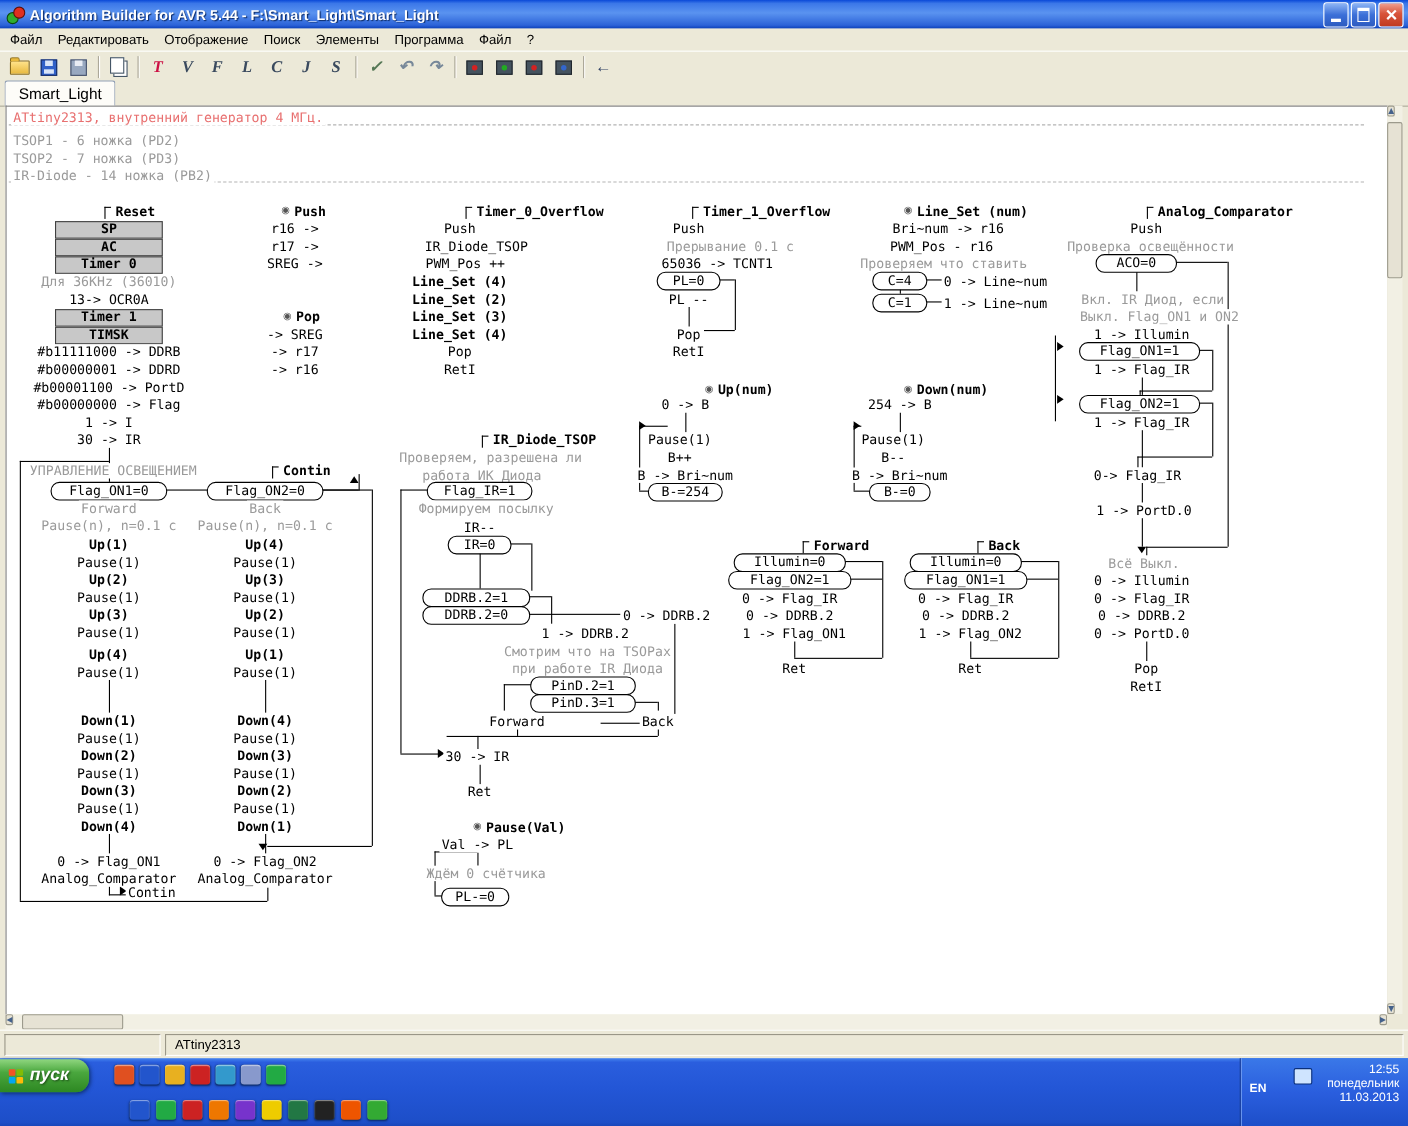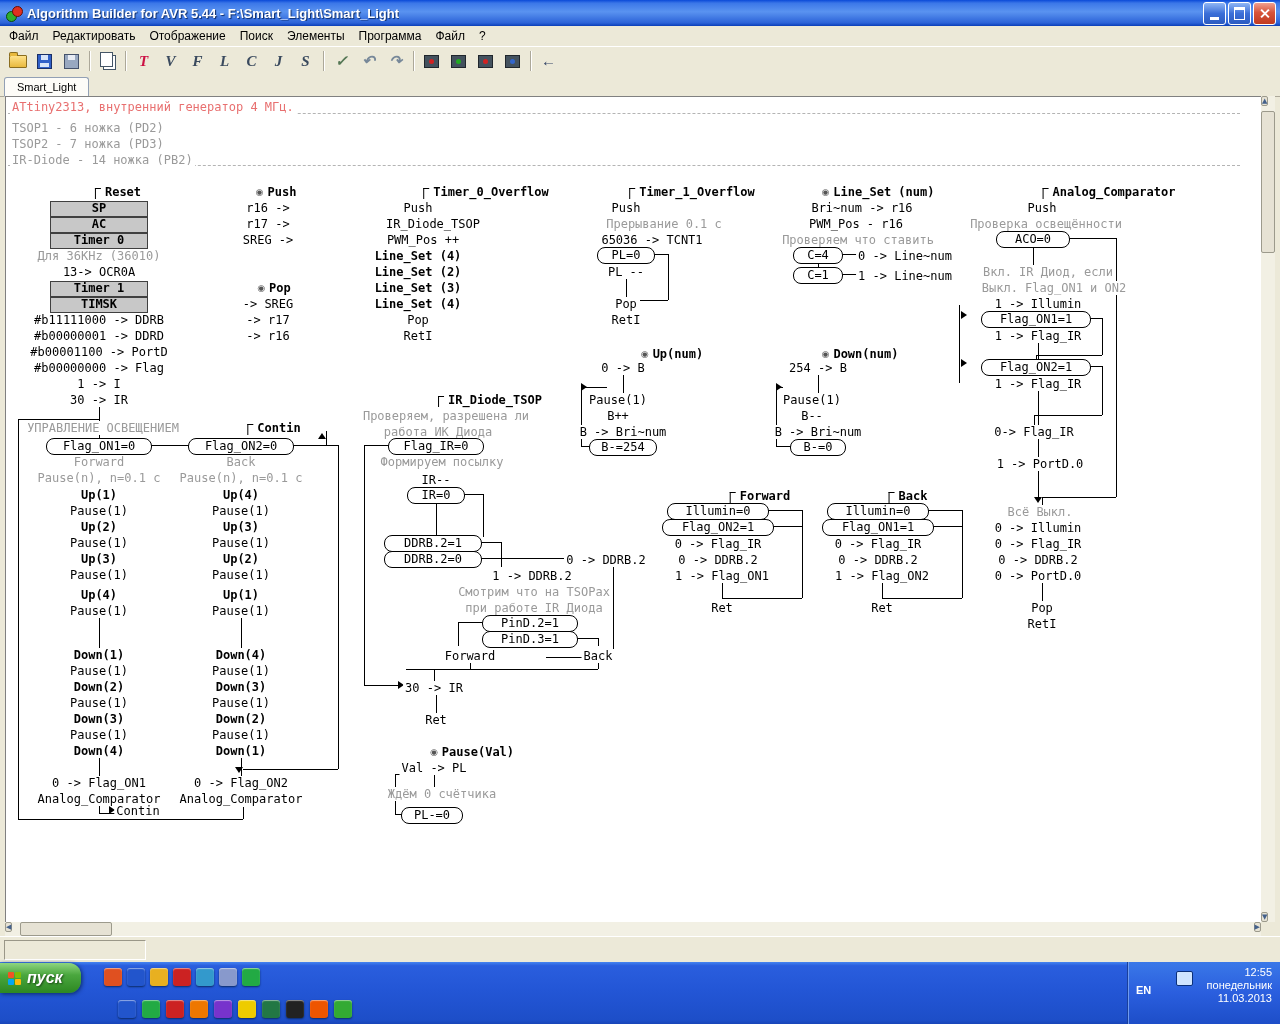--- a/index.html
+++ b/index.html
@@ -41,21 +41,21 @@
   .ic-save{width:13px;height:13px;background:#3060c8;border:1px solid #1a2f66;position:relative}
   .ic-save::before{content:"";position:absolute;left:3px;top:0;width:7px;height:5px;background:#d8e4f8}
   .ic-save::after{content:"";position:absolute;left:2px;bottom:1px;width:9px;height:4px;background:#d8e4f8}
   .ic-save2{width:13px;height:13px;background:#98a8c0;border:1px solid #45526b;position:relative}
   .ic-save2::before{content:"";position:absolute;left:3px;top:0;width:7px;height:5px;background:#e8ecf4}
   .ic-copy{width:11px;height:13px;background:#fff;border:1px solid #445566;box-shadow:3px 3px 0 -1px #fff,3px 3px 0 0 #445566;margin-right:3px;margin-bottom:3px}
   .ic-chip{width:13px;height:11px;background:#44525e;border:1px solid #20262c;display:flex;align-items:center;justify-content:center}
   .chipdot{width:5px;height:5px;border-radius:50%;display:block}
 
   #tabstrip{position:absolute;top:74px;left:0;right:0;height:22px;background:#ece9d8;border-bottom:1px solid #aca899}
-  .tab{position:absolute;left:4px;bottom:-1px;padding:3px 12px;background:#fdfcf8;border:1px solid #92a0b5;border-bottom:1px solid #fdfcf8;border-radius:3px 3px 0 0;font-size:11px}
+  .tab{position:absolute;left:4px;bottom:-1px;padding:3px 12px;background:#fdfcf8;border:1px solid #92a0b5;border-bottom:1px solid #fdfcf8;border-radius:3px 3px 0 0;font-size:14px}
 
   
   #canvas-wrap{position:absolute;left:5px;top:96px;width:1270px;height:840px}
   #canvas{position:absolute;left:0;top:0;width:1255px;height:826px;background:#fff;
     border:1px solid #808080;border-right-color:#d4d0c8;border-bottom-color:#d4d0c8;overflow:hidden}
   #vscroll{position:absolute;right:0;top:0;width:14px;height:826px;background:#f2f0e4}
   #hscroll{position:absolute;left:0;top:826px;width:1256px;height:14px;background:#f2f0e4}
   #scorner{position:absolute;right:0;top:826px;width:14px;height:14px;background:#ece9d8}
   .sbtn,.sthumb{position:absolute;background:#e6e2d4;border:1px solid #9c9a8c;border-radius:2px;
     display:flex;align-items:center;justify-content:center;font-size:7px;color:#44618b;font-family:"DejaVu Sans",sans-serif}
@@ -497,21 +497,21 @@
         <div class="nd text ctr" style="top: 440px; left: 872px;">0 -&gt; Flag_IR</div>
         <div class="nd text ctr" style="top: 456px; left: 872px;">0 -&gt; DDRB.2</div>
         <div class="nd text ctr" style="top: 472px; left: 876px;">1 -&gt; Flag_ON2</div>
         <div class="nd text ctr" style="top: 504px; left: 876px;">Ret</div>
         <div class="nd title ctr" style="top: 296px; left: 484px;">
           <span class="tmark"></span>
           <span>IR_Diode_TSOP</span>
         </div>
         <div class="nd gray ctr" style="top: 312px; left: 440px;">Проверяем, разрешена ли</div>
         <div class="nd gray ctr" style="top: 328px; left: 432px;">работа ИК Диода</div>
-        <div class="nd oval ctr" style="top: 341px; left: 430px; width: 94px;">Flag_IR=0</div>
+        <div class="nd oval ctr" style="top: 341px; left: 430px; width: 94px;">Flag_IR=1</div>
         <div class="nd gray ctr" style="top: 358px; left: 436px;">Формируем посылку</div>
         <div class="nd text ctr" style="top: 376px; left: 430px;">IR--</div>
         <div class="nd oval ctr" style="top: 390px; left: 430px; width: 56px;">IR=0</div>
         <div class="nd oval ctr" style="top: 438px; left: 427px; width: 96px;">DDRB.2=1</div>
         <div class="nd oval ctr" style="top: 454px; left: 427px; width: 96px;">DDRB.2=0</div>
         <div class="nd text ctr" style="top: 456px; left: 600px;">0 -&gt; DDRB.2</div>
         <div class="nd text ctr" style="top: 472px; left: 526px;">1 -&gt; DDRB.2</div>
         <div class="nd gray ctr" style="top: 488px; left: 528px;">Смотрим что на TSOPах</div>
         <div class="nd gray ctr" style="top: 504px; left: 528px;">при работе IR Диода</div>
         <div class="nd oval ctr" style="top: 518px; left: 524px; width: 94px;">PinD.2=1</div>
@@ -536,20 +536,23 @@
     <div id="hscroll">
       <div class="sbtn" style="left:0;top:0">◀</div>
       <div class="sthumb" style="left:15px;top:0;width:90px;height:12px"></div>
       <div class="sbtn" style="right:0;top:0">▶</div>
     </div>
     <div id="scorner"></div>
   </div>
 
   <div id="statusbar">
     <div class="scell c1"></div>
+    <div class="scell c2">
+      <span>ATtiny2313</span>
+    </div>
   </div>
 </div>
 
 <div id="taskbar">
   <div id="startbtn">
     <span class="flag">
         <i></i>
         <i></i>
         <i></i>
         <i></i>

